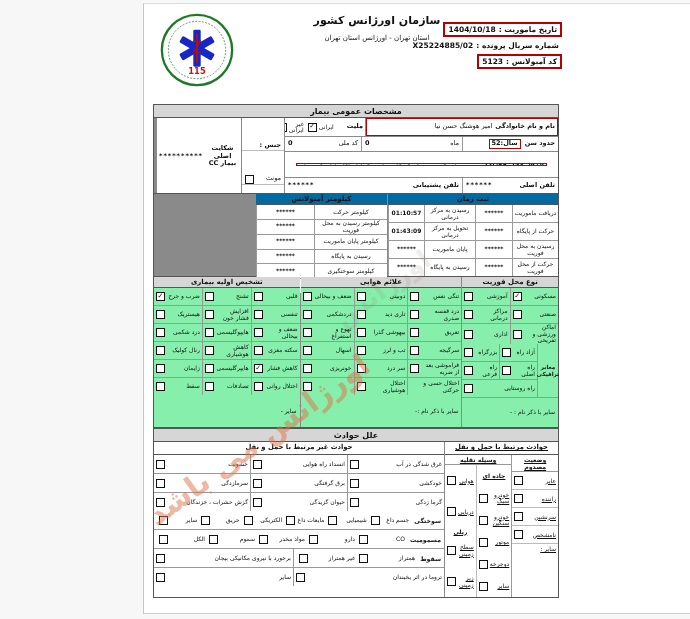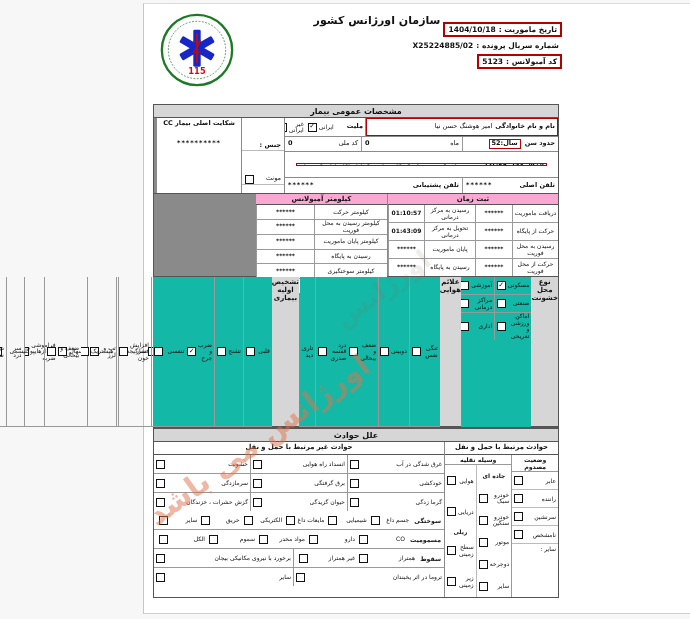--- a/index.html
+++ b/index.html
@@ -26,63 +26,63 @@
     gap:1px;background:#8a8a8a;border:1px solid #555;border-top:none;}
   .pc{background:#fff;display:flex;align-items:center;padding:0 2px;overflow:hidden;}
   .redbox{border:1.5px solid #b40000;display:flex;align-items:center;gap:3px;padding:0 2px;overflow:hidden;}
   .redbox.fill{flex:1;align-self:stretch;}
   .blab{font-weight:bold;white-space:nowrap;}
   .cell-name{grid-column:1;grid-row:1;padding:0;}
   .cell-mell{grid-column:2;grid-row:1;gap:11px;}
   .cell-gender{grid-column:3;grid-row:1/5;flex-direction:column;align-items:stretch;padding:0;}
   .grow{flex:1;display:flex;align-items:center;justify-content:space-between;padding:0 3px;border-bottom:1px solid #bbb;margin-top:24px;}
   .grow:last-child{border-bottom:none;}
-  .cell-cc{grid-column:4;grid-row:1/5;flex-direction:column;justify-content:flex-start;padding-top:2px;gap:12px;}
+  .cell-cc{grid-column:4;grid-row:1/5;flex-direction:row;justify-content:flex-start;padding-top:2px;gap:3px;}
   .cc-h{font-weight:bold;text-align:center;}
   .cell-age{grid-column:1/3;grid-row:2;padding:0;}
   .sub{display:flex;align-items:center;gap:4px;padding:0 3px;height:100%;box-sizing:border-box;}
   .vline{border-left:1px solid #999;align-self:stretch;}
   .cell-addr{grid-column:1/3;grid-row:3;padding:11px;}
   .addr-txt{font-size:5.8px;line-height:1.2;}
   .cell-phone{grid-column:1/3;grid-row:4;padding:0;}
   .stars{letter-spacing:1px;font-weight:bold;}
   
   .trio{display:flex;height:82px;border:1px solid #555;border-top:none;background:#8a8a8a;gap:1px;}
   .tbl{display:flex;flex-direction:column;background:#fff;}
-  .tbl .hd{background:#f9a8d4;border-bottom:1px solid #555;text-align:center;font-weight:bold;font-size:7px;padding:1px 0;}
+  .tbl .hd{background:#0369a1;border-bottom:1px solid #555;text-align:center;font-weight:bold;font-size:7px;padding:1px 0;}
   .tbl .bd{flex:1;display:grid;gap:1px;background:#9a9a9a;}
   .td{background:#fff;display:flex;align-items:center;justify-content:center;text-align:center;padding:0 1px;font-size:6px;overflow:hidden;}
   .td.v{font-weight:bold;direction:ltr;unicode-bidi:embed;}
   .w-times{width:170px;} .w-times .bd{grid-template-columns:45px 36px 50px 35px;grid-auto-rows:minmax(0,1fr);}
   .w-pers{width:103px;} .w-pers .bd{grid-template-columns:57px 44px;grid-auto-rows:minmax(0,1fr);}
   .w-km{width:131px;} .w-km .bd{grid-template-columns:72px 57px;grid-auto-rows:minmax(0,1fr);}
   
   .trio2{display:flex;height:150px;border:1px solid #555;border-top:none;background:#8a8a8a;gap:1px;}
-  .panel{display:flex;flex-direction:row;background:#14b8a6;}
+  .panel{display:flex;flex-direction:column;background:#86efac;}
   .panel .hd{background:#d6d6d6;border-bottom:1px solid #555;text-align:center;font-weight:bold;font-size:7px;padding:1px 0;}
   .p-loc{width:96px;} .p-sym{width:161px;} .p-dx{width:146px;}
   .prow{display:flex;border-bottom:1px solid #999;}
   .prow:last-child{border-bottom:none;}
   .pcell{display:flex;align-items:center;border-left:1px solid #999;overflow:hidden;}
   .pcell:last-child{border-left:none;}
   .item{flex:1;display:flex;align-items:center;justify-content:space-between;gap:2px;padding:0 2px;min-height:17px;overflow:hidden;}
   .item .lbl{font-size:6px;line-height:1.1;}
   .cb{width:7px;height:7px;border:1px solid #111;background:#fff;flex:none;display:inline-flex;align-items:center;justify-content:center;font-size:7px;line-height:1;}
   .cb.on::after{content:"✓";font-weight:bold;margin-top:-1px;}
   .traffic{display:flex;border-bottom:1px solid #999;}
   .traffic .tlab{width:18px;border-left:1px solid #999;display:flex;align-items:center;justify-content:center;
     text-align:center;font-size:5.6px;font-weight:bold;padding:1px;}
   .traffic .tbody{flex:1;display:flex;flex-direction:column;}
   .traffic .tbody .prow{min-height:15px;}
   .foot{flex:1;display:flex;align-items:center;padding:0 3px;font-size:6px;}
   
   .accbar{margin-top:0;}
   .acc{display:flex;border:1px solid #555;border-top:none;background:#8a8a8a;gap:1px;min-height:155px;}
   .acc-half{background:#fff;display:flex;flex-direction:column;}
-  .acc-right{width:113px;} .acc-left{flex:1;}
+  .acc-right{width:113px;text-decoration:underline;} .acc-left{flex:1;}
   .acc .ttl{text-align:center;font-weight:bold;font-size:6.8px;border-bottom:1px solid #555;padding:2px 0;background:#fff;}
   .acc-cols{flex:1;display:flex;}
   .col{display:flex;flex-direction:column;border-left:1px solid #999;}
   .col:last-child{border-left:none;}
   .col .chd{text-align:center;font-weight:bold;font-size:6.2px;border-bottom:1px solid #999;padding:1px 0;}
   .col-victim{width:46px;} .col-vehicle{flex:1;}
   .vlist{flex:1;display:flex;flex-direction:column;}
   .vlist .item{border-bottom:1px solid #bbb;}
   .vlist .item:last-child{border-bottom:none;}
   .veh{flex:1;display:flex;}
@@ -120,20 +120,21 @@
           <rect x="36" y="18" width="8" height="40" rx="1.5" transform="rotate(60 40 38)"></rect>
           <rect x="36" y="18" width="8" height="40" rx="1.5" transform="rotate(120 40 38)"></rect>
         </g>
         <path d="M40 22 L40 54" stroke="#b01010" stroke-width="2.2" fill="none"></path>
         <path d="M36 30 q4 3 8 0 q-4 8 -8 12 q4 3 8 0" stroke="#b01010" stroke-width="1.4" fill="none"></path>
         <text x="40" y="66" text-anchor="middle" font-size="9" font-weight="bold" fill="#cc1111">115</text>
       </svg>
     </div>
     <div class="titles">
       <div class="t1">سازمان اورژانس کشور</div>
+      <div class="t2">استان تهران - اورژانس استان تهران</div>
     </div>
     <div class="hfields">
         <div class="hf boxed">
           <span class="hl">تاریخ ماموریت :</span>
           <span class="hv">1404/10/18</span>
         </div>
         <div class="hf">
           <span class="hl">شماره سریال پرونده :</span>
           <span class="hv">X25224885/02</span>
         </div>
@@ -258,21 +259,21 @@
               <div class="td">کیلومتر سوختگیری</div>
               <div class="td v">******</div>
               <div class="td"></div>
               <div class="td v"></div>
             </div>
         </div>
       </div>
 
       <div class="trio2">
         <div class="panel p-loc">
-          <div class="hd">نوع محل خشونت</div>
+          <div class="hd">نوع محل فوریت</div>
           <div>
               <div class="prow">
                 <div class="pcell" style="flex: 1 1 0%;">
                   <div class="item">
                     <span class="lbl">مسکونی</span>
                     <span class="cb on"></span>
                   </div>
                 </div>
                 <div class="pcell" style="flex: 1 1 0%;">
                   <div class="item">

